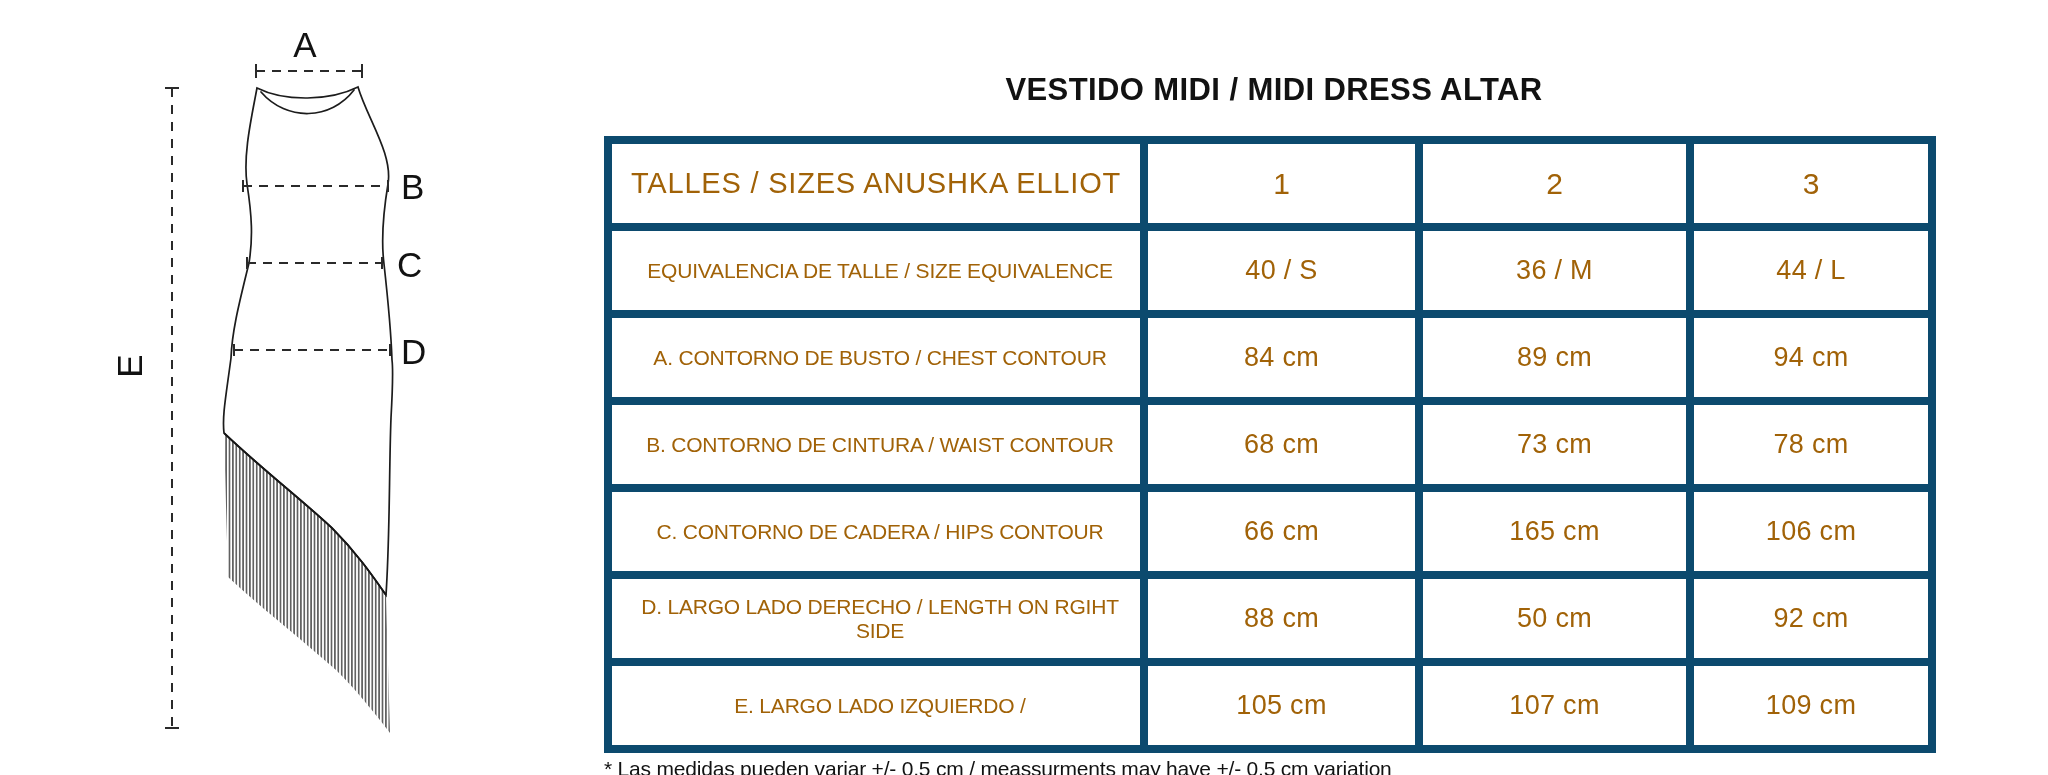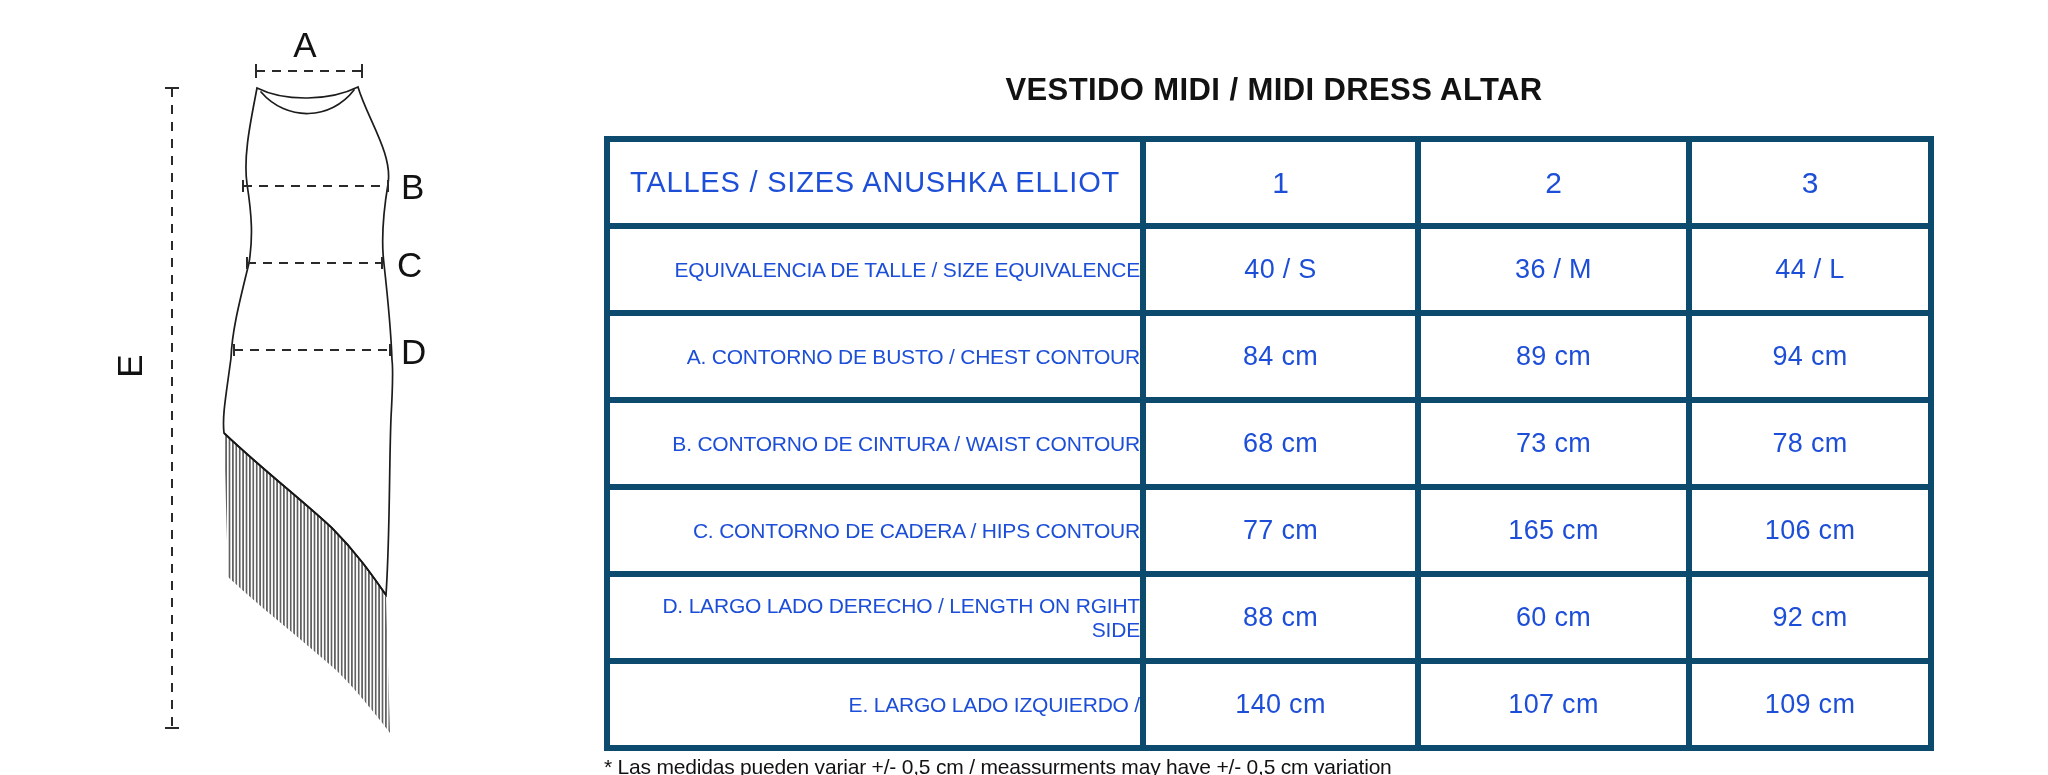--- a/index.html
+++ b/index.html
@@ -30,36 +30,36 @@
     table-layout: fixed;
     width: 1324px;
     background: #ffffff;
   }
   table.size-table col.c-label { width: 536px; }
   table.size-table col.c-1 { width: 275px; }
   table.size-table col.c-2 { width: 271px; }
   table.size-table col.c-3 { width: 242px; }
 
   table.size-table td {
-    border: 6px solid #0c4a6e;
+    border: 8px solid #0c4a6e;
     height: 87px;
     vertical-align: middle;
-    color: #1d4ed8;
+    color: #a16207;
   }
   td.head-label {
     text-align: center;
     font-size: 29px;
     letter-spacing: 0.8px;
   }
   td.head-size {
     text-align: center;
     font-size: 30px;
   }
   td.row-label {
-    text-align: right;
+    text-align: center;
     padding-left: 8px;
     font-size: 21px;
     letter-spacing: -0.2px;
   }
   td.val {
     text-align: center;
     font-size: 27px;
     letter-spacing: 0.3px;
   }
 
@@ -170,33 +170,33 @@
           <td class="val">94 cm</td>
         </tr>
         <tr>
           <td class="row-label">B. CONTORNO DE CINTURA / WAIST CONTOUR</td>
           <td class="val">68 cm</td>
           <td class="val">73 cm</td>
           <td class="val">78 cm</td>
         </tr>
         <tr>
           <td class="row-label">C. CONTORNO DE CADERA / HIPS CONTOUR</td>
-          <td class="val">77 cm</td>
+          <td class="val">66 cm</td>
           <td class="val">165 cm</td>
           <td class="val">106 cm</td>
         </tr>
         <tr>
           <td class="row-label">D. LARGO LADO DERECHO / LENGTH ON RGIHT SIDE</td>
           <td class="val">88 cm</td>
-          <td class="val">60 cm</td>
+          <td class="val">50 cm</td>
           <td class="val">92 cm</td>
         </tr>
         <tr>
           <td class="row-label">E. LARGO LADO IZQUIERDO /</td>
-          <td class="val">140 cm</td>
+          <td class="val">105 cm</td>
           <td class="val">107 cm</td>
           <td class="val">109 cm</td>
         </tr>
       </tbody>
     </table>
 
     <p class="footnote">* Las medidas pueden variar +/- 0,5 cm / meassurments may have +/- 0,5 cm variation</p>
 
   </div>
 </div>

